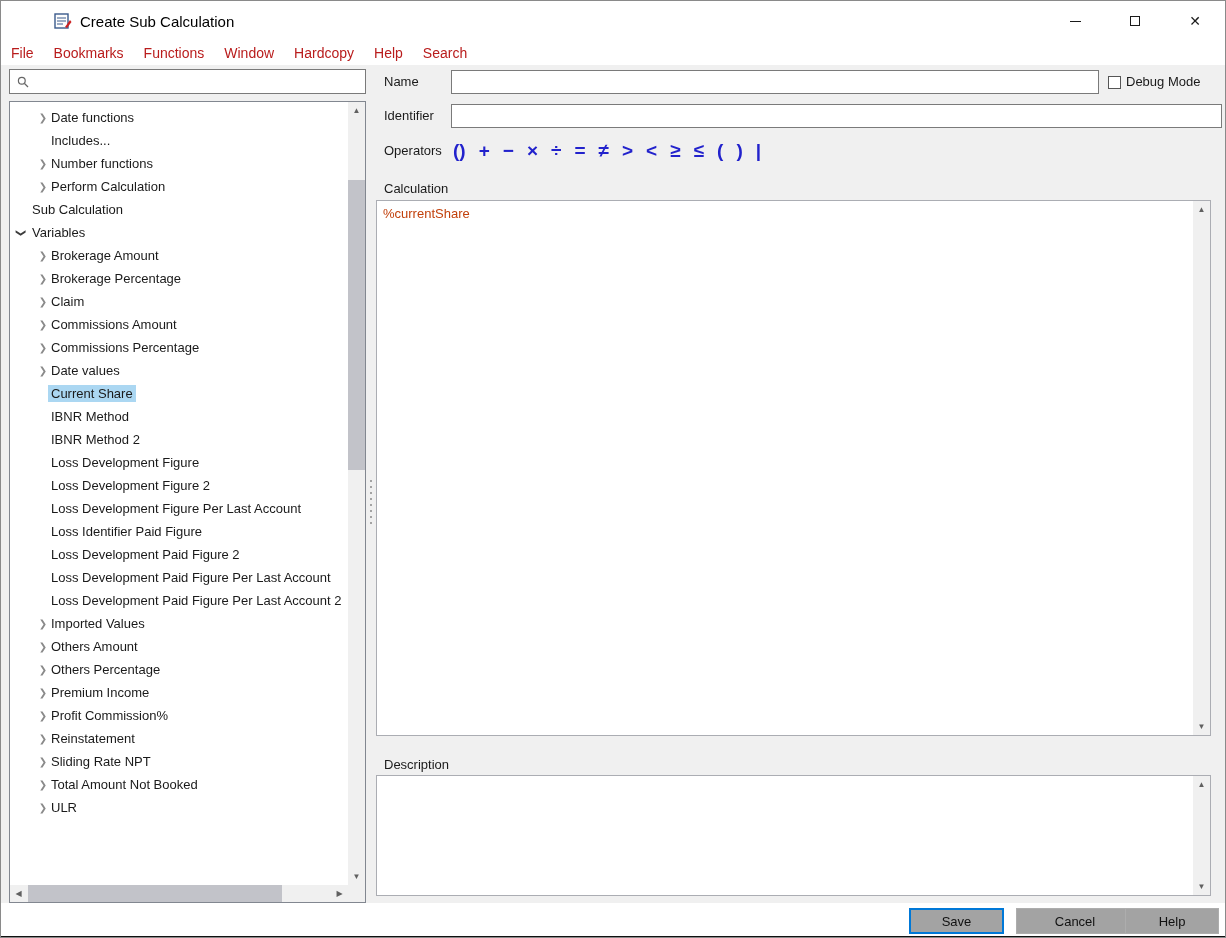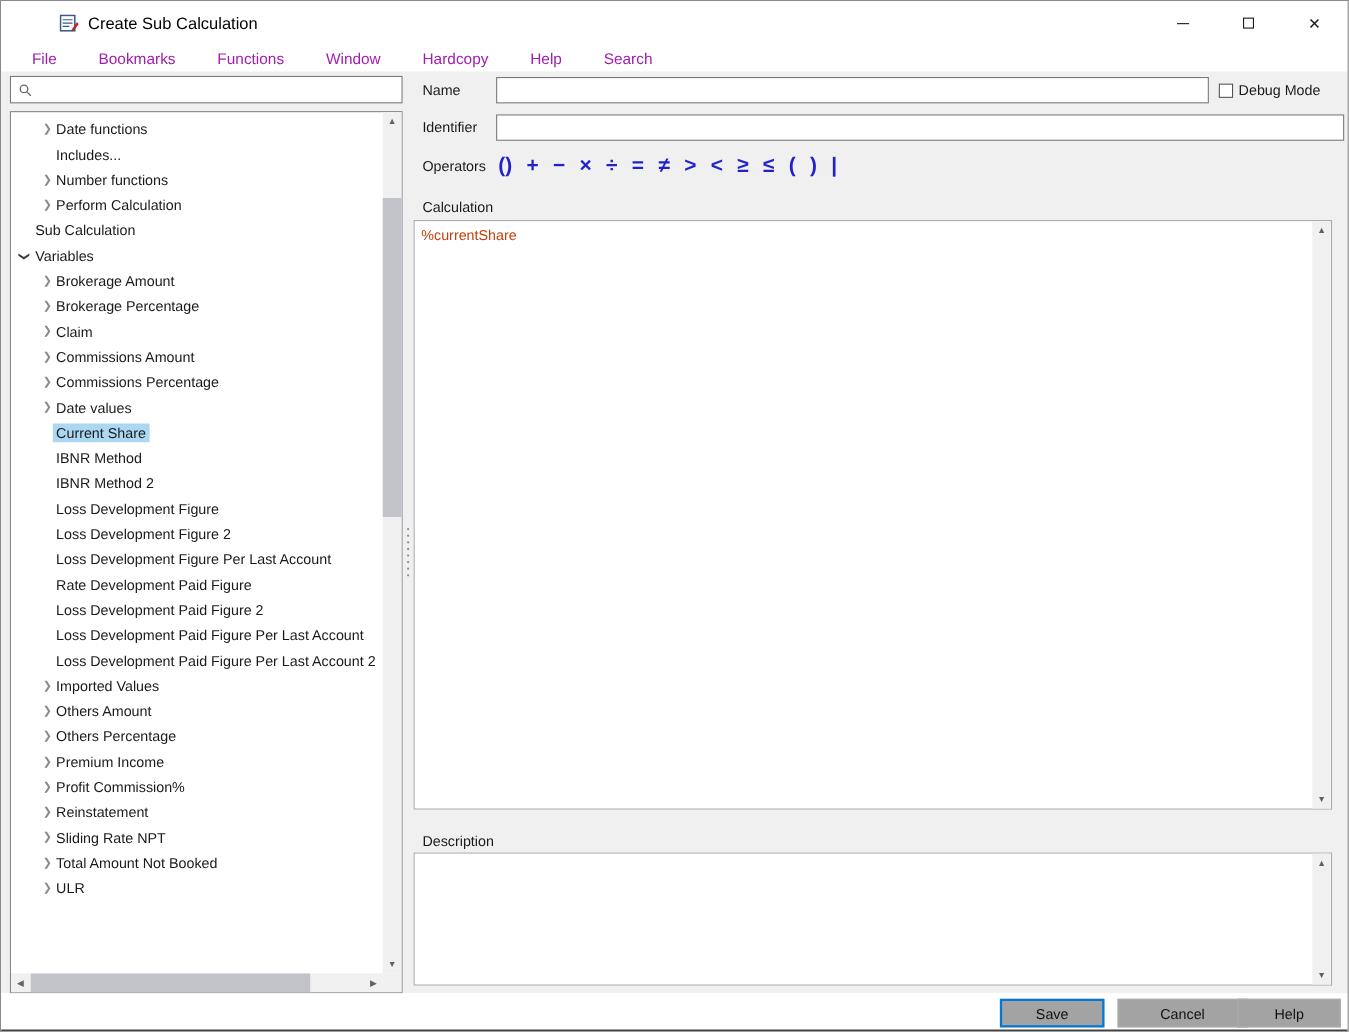--- a/index.html
+++ b/index.html
@@ -14,21 +14,21 @@
   .titlebar { position: absolute; left: 0; top: 0; width: 100%; height: 40px; background: #fff; display: flex; align-items: center; padding-left: 39px; }
   .app-icon { margin-left: 14px; width: 18px; height: 16px; flex: 0 0 auto; }
   .title-text { margin-left: 8px; font-size: 15px; color: #000; }
   .win-controls { position: absolute; right: 0; top: 0; height: 40px; display: flex; }
   .win-btn { width: 60px; height: 40px; display: flex; align-items: center; justify-content: center; cursor: default; }
   .glyph-min { width: 11px; border-top: 1px solid #1a1a1a; display: inline-block; }
   .glyph-max { width: 10px; height: 10px; border: 1px solid #1a1a1a; display: inline-block; }
   .glyph-close { font-size: 14px; color: #1a1a1a; line-height: 1; }
   
   .menubar { position: absolute; left: 0; top: 40px; width: 100%; height: 24px; background: #fff; display: flex; align-items: center; padding-left: 0; }
-  .menu-item { padding: 0 10px; font-size: 14px; line-height: 24px; color: #a21caf; margin-left: 18px; }
+  .menu-item { padding: 0 10px; font-size: 14px; line-height: 24px; color: #b91c1c; }
   
   .content-bg { position: absolute; left: 0; top: 64px; width: 100%; height: 838px; background: #f0f0f0; }
   
   .search-box { position: absolute; left: 8px; top: 68px; width: 357px; height: 25px; background: #fff; border: 1px solid #7a7a7a; display: flex; align-items: center; }
   .search-box svg { margin: 0 5px 0 7px; flex: 0 0 auto; }
   .search-box input { flex: 1; border: none; outline: none; height: 21px; font-family: "Liberation Sans", sans-serif; font-size: 13px; background: transparent; }
   
   .tree-panel { position: absolute; left: 8px; top: 100px; width: 357px; height: 802px; background: #fff; border: 1px solid #828790; }
   .tree-rows { position: absolute; left: 0; top: 4px; right: 17px; bottom: 18px; overflow: hidden; }
   .tree-row { position: relative; height: 23px; display: flex; align-items: center; font-size: 13px; white-space: nowrap; }
@@ -187,21 +187,21 @@
         <div class="tree-row lvl1">
           <span class="chev"></span>
           <span class="tree-label">Loss Development Figure 2</span>
         </div>
         <div class="tree-row lvl1">
           <span class="chev"></span>
           <span class="tree-label">Loss Development Figure Per Last Account</span>
         </div>
         <div class="tree-row lvl1">
           <span class="chev"></span>
-          <span class="tree-label">Rate Development Paid Figure</span>
+          <span class="tree-label">Loss Identifier Paid Figure</span>
         </div>
         <div class="tree-row lvl1">
           <span class="chev"></span>
           <span class="tree-label">Loss Development Paid Figure 2</span>
         </div>
         <div class="tree-row lvl1">
           <span class="chev"></span>
           <span class="tree-label">Loss Development Paid Figure Per Last Account</span>
         </div>
         <div class="tree-row lvl1">

